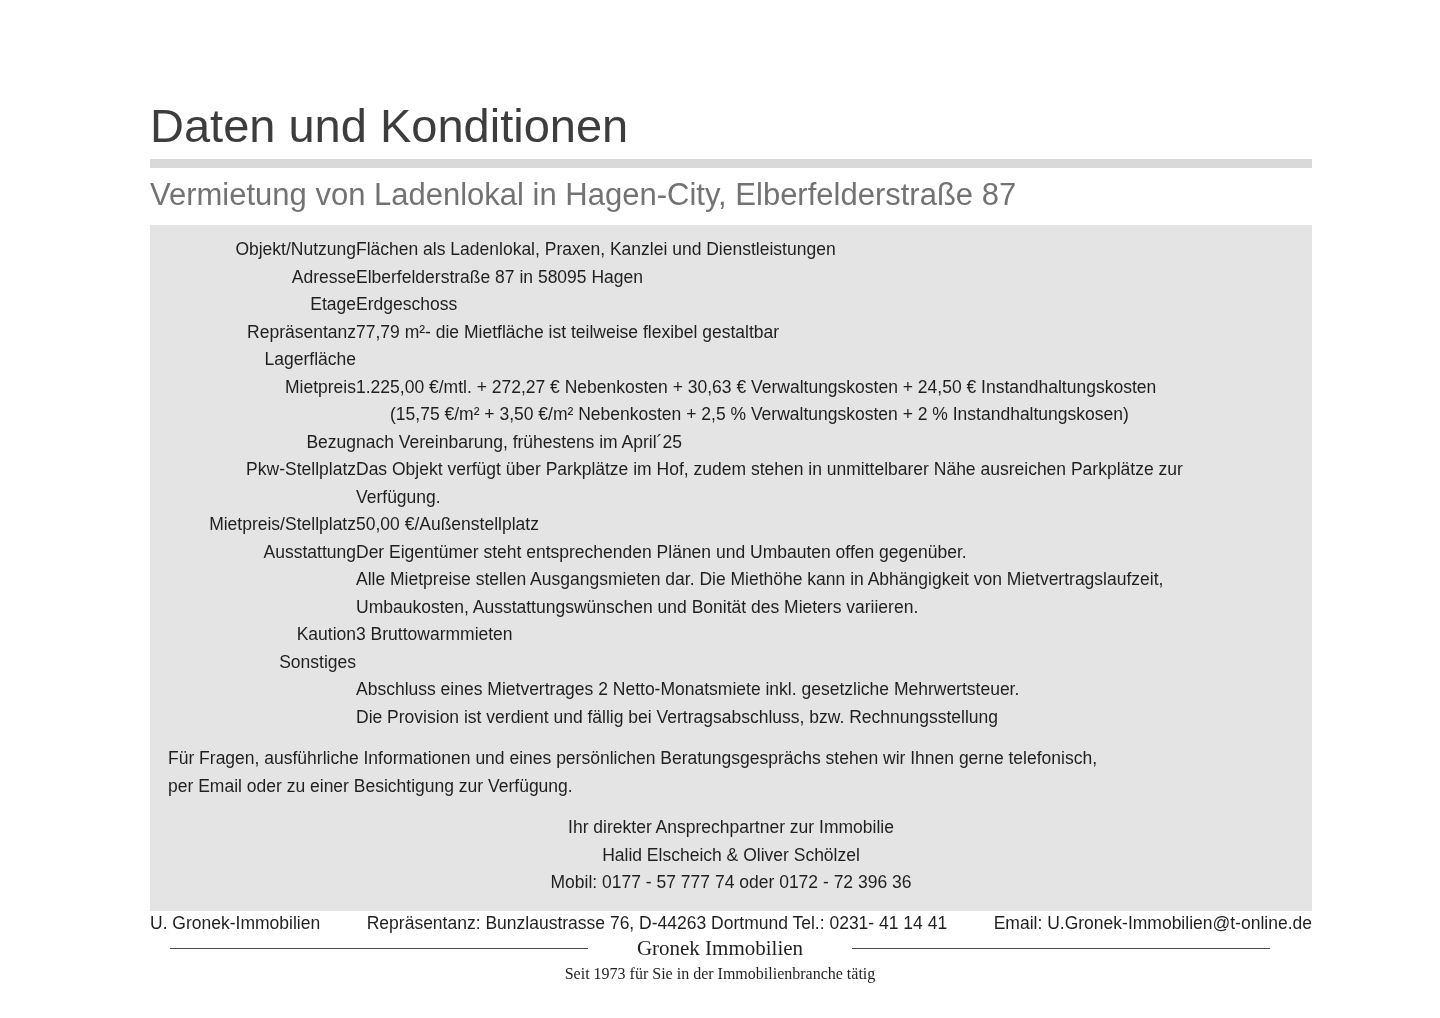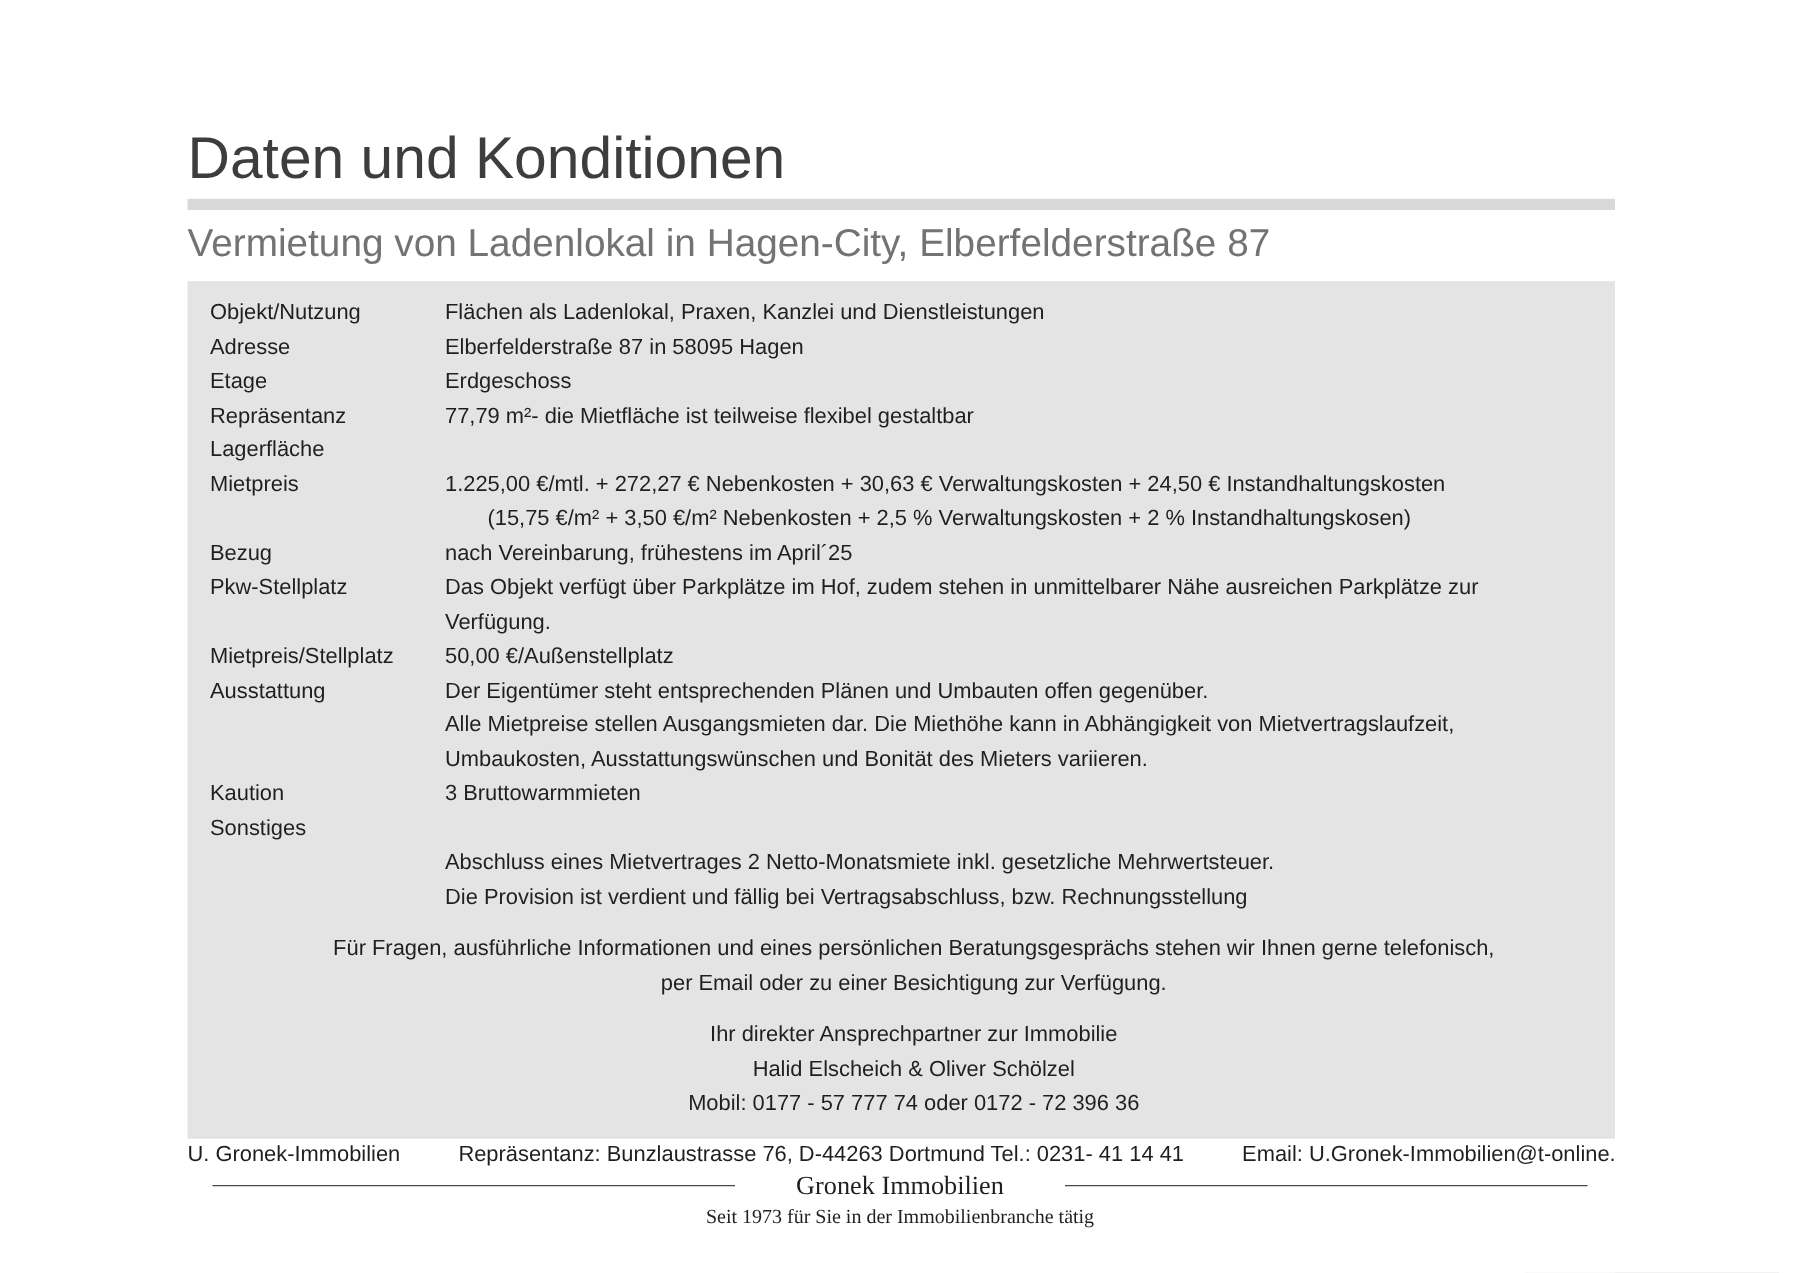--- a/index.html
+++ b/index.html
@@ -1,18 +1,18 @@
 <!DOCTYPE html>
 <html lang="de"><head>
 <meta charset="utf-8">
 <style>
   html,body{margin:0;padding:0;}
   .page{
     position:relative;
-    width:1292px;
+    width:1440px;
     height:1018px;
     background:#ffffff;
     font-family:"Liberation Sans", sans-serif;
     color:#1f1f1f;
     overflow:hidden;
   }
   .content{
     position:absolute;
     left:150px;
     top:0;
@@ -38,25 +38,25 @@
     line-height:1.15;
   }
   .details-panel{
     background:#e4e4e4;
     margin-top:13px;
     padding:11px 18px 14px 18px;
     font-size:17.5px;
     line-height:27.5px;
   }
   .detail-row{display:flex;}
-  .detail-label{width:188px;flex:none;}
+  .detail-label{width:188px;flex:none;text-align:right;}
   .detail-value{flex:1;}
   .detail-row.indent .detail-value{padding-left:34px;}
   .note{
-    text-align:center;
+    text-align:left;
     margin-top:14px;
   }
   .contact-block{
     text-align:center;
     margin-top:14px;
   }
   .footer-contact{
     display:flex;
     justify-content:space-between;
     margin-top:0;

